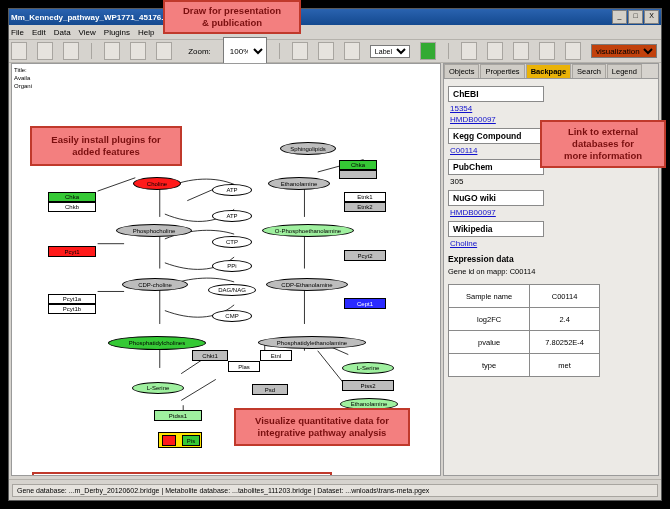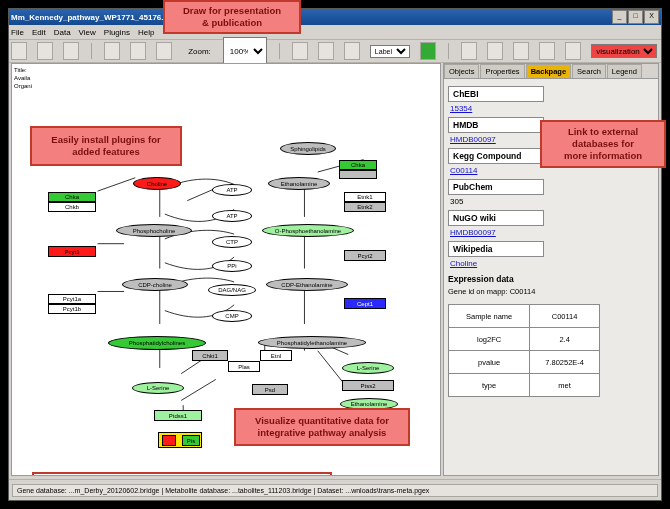--- a/index.html
+++ b/index.html
@@ -16,21 +16,21 @@
   .menubar span{font-size:8px;color:#000;margin-right:8px;}
 
   
   .toolbar{height:20px;background:#d6d3ce;display:flex;align-items:center;padding:1px 2px;border-bottom:1px solid #b5b2ac;gap:10px;}
   .tbtn{width:16px;height:16px;border:1px solid #a8a5a0;background:#e6e3de;display:inline-block;}
   .tbtn.green{background:#3a3;}
   .zoomlbl{font-size:8px;margin:0 2px 0 6px;}
   .zoomsel{font-size:8px;width:44px;height:28px;border:1px solid #7a7a7a;background:#fff;padding:0 2px;}
   .sep{width:1px;height:16px;background:#a8a5a0;margin:0 2px;}
   .labelsel{font-size:7px;height:13px;border:1px solid #7a7a7a;background:#fff;width:40px;}
-  .vis-sel{font-size:8px;height:14px;border:1px solid #7a7a7a;background:#ef4444;width:72px;margin-left:auto;margin-right:2px;text-align:center;}
+  .vis-sel{font-size:8px;height:14px;border:1px solid #7a7a7a;background:#c2410c;width:72px;margin-left:auto;margin-right:2px;}
 
   
   .main{position:absolute;left:0;top:52px;right:0;bottom:22px;display:flex;}
   .canvaswrap{position:relative;flex:1;background:#fff;border:1px solid #9a9a9a;margin:2px;overflow:hidden;}
   .sidepanel{width:214px;margin:2px 2px 2px 0;background:#d6d3ce;border:1px solid #9a9a9a;display:flex;flex-direction:column;}
 
   .tabs{display:flex;height:14px;background:#d6d3ce;border-bottom:1px solid #9a9a9a;}
   .tab{font-size:7.5px;padding:1px 4px;border:1px solid #a8a5a0;border-bottom:none;background:#cfccc6;margin-right:1px;line-height:11px;}
   .tab.active{background:#eab308;font-weight:bold;}
   .sidecontent{flex:1;background:#eceae6;overflow:hidden;padding:3px 4px;font-size:8px;color:#000;}
@@ -276,21 +276,20 @@
         <div class="tab">Objects</div>
         <div class="tab">Properties</div>
         <div class="tab active">Backpage</div>
         <div class="tab">Search</div>
         <div class="tab">Legend</div>
       </div>
       <div class="sidecontent">
         <div class="dbbox">ChEBI</div>
         <a class="dblink" href="#">15354</a>
 
-        <div class="dbbox">HMDB</div>
         <a class="dblink" href="#">HMDB00097</a>
 
         <div class="dbbox" style="width:104px">Kegg Compound</div>
         <a class="dblink" href="#">C00114</a>
 
         <div class="dbbox">PubChem</div>
         <div class="dbtext">305</div>
 
         <div class="dbbox">NuGO wiki</div>
         <a class="dblink" href="#">HMDB00097</a>

